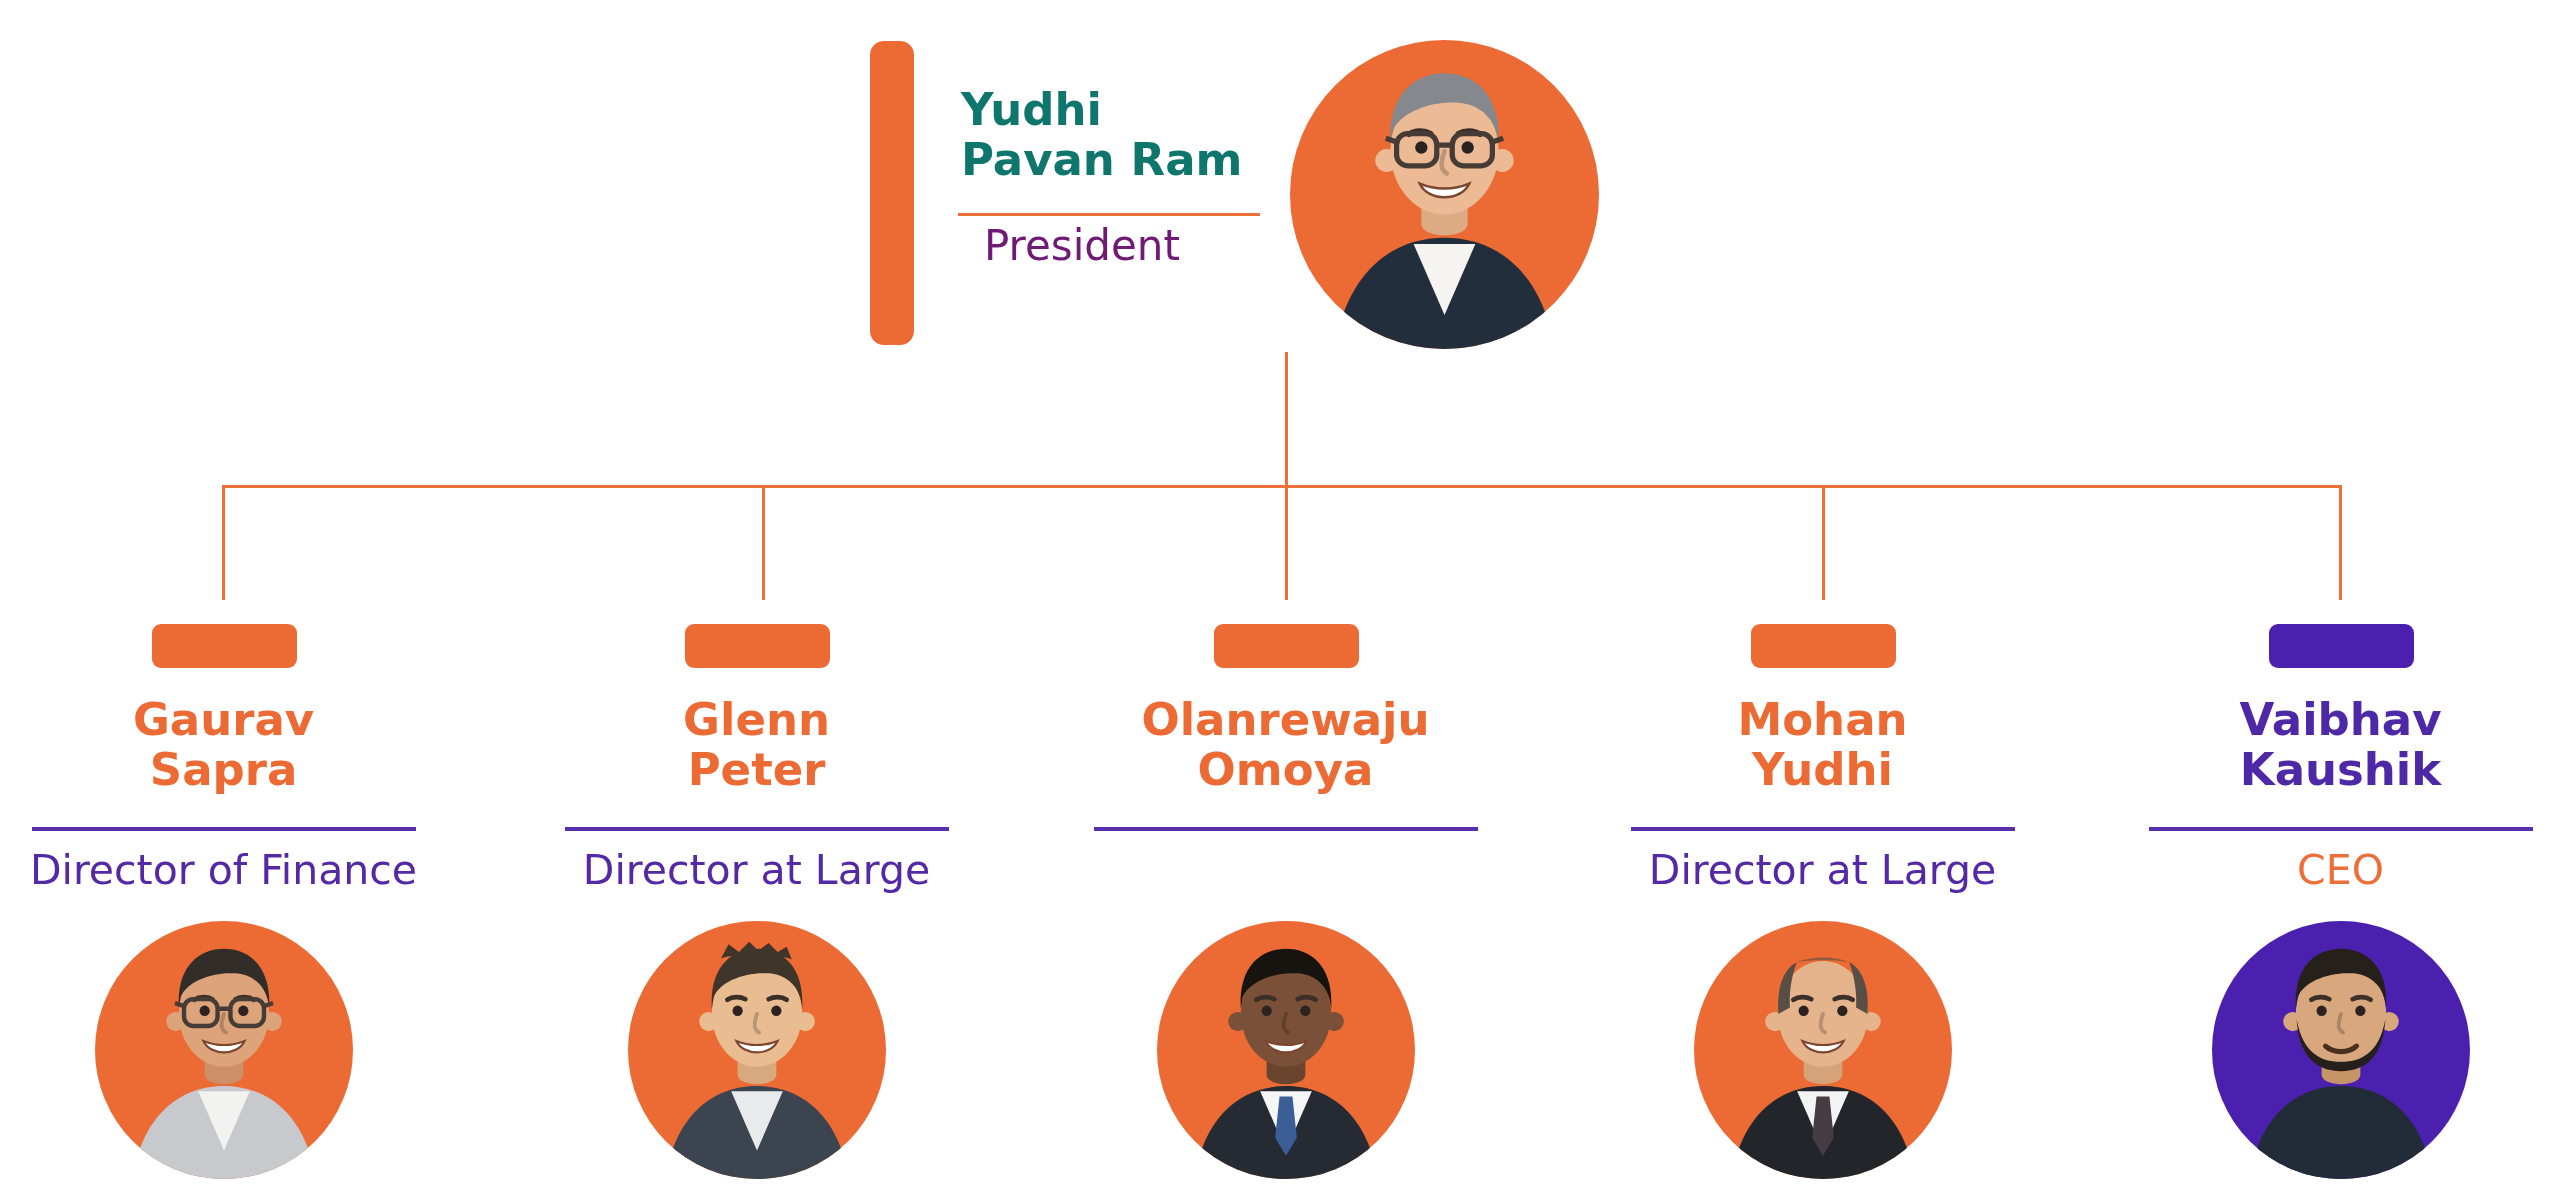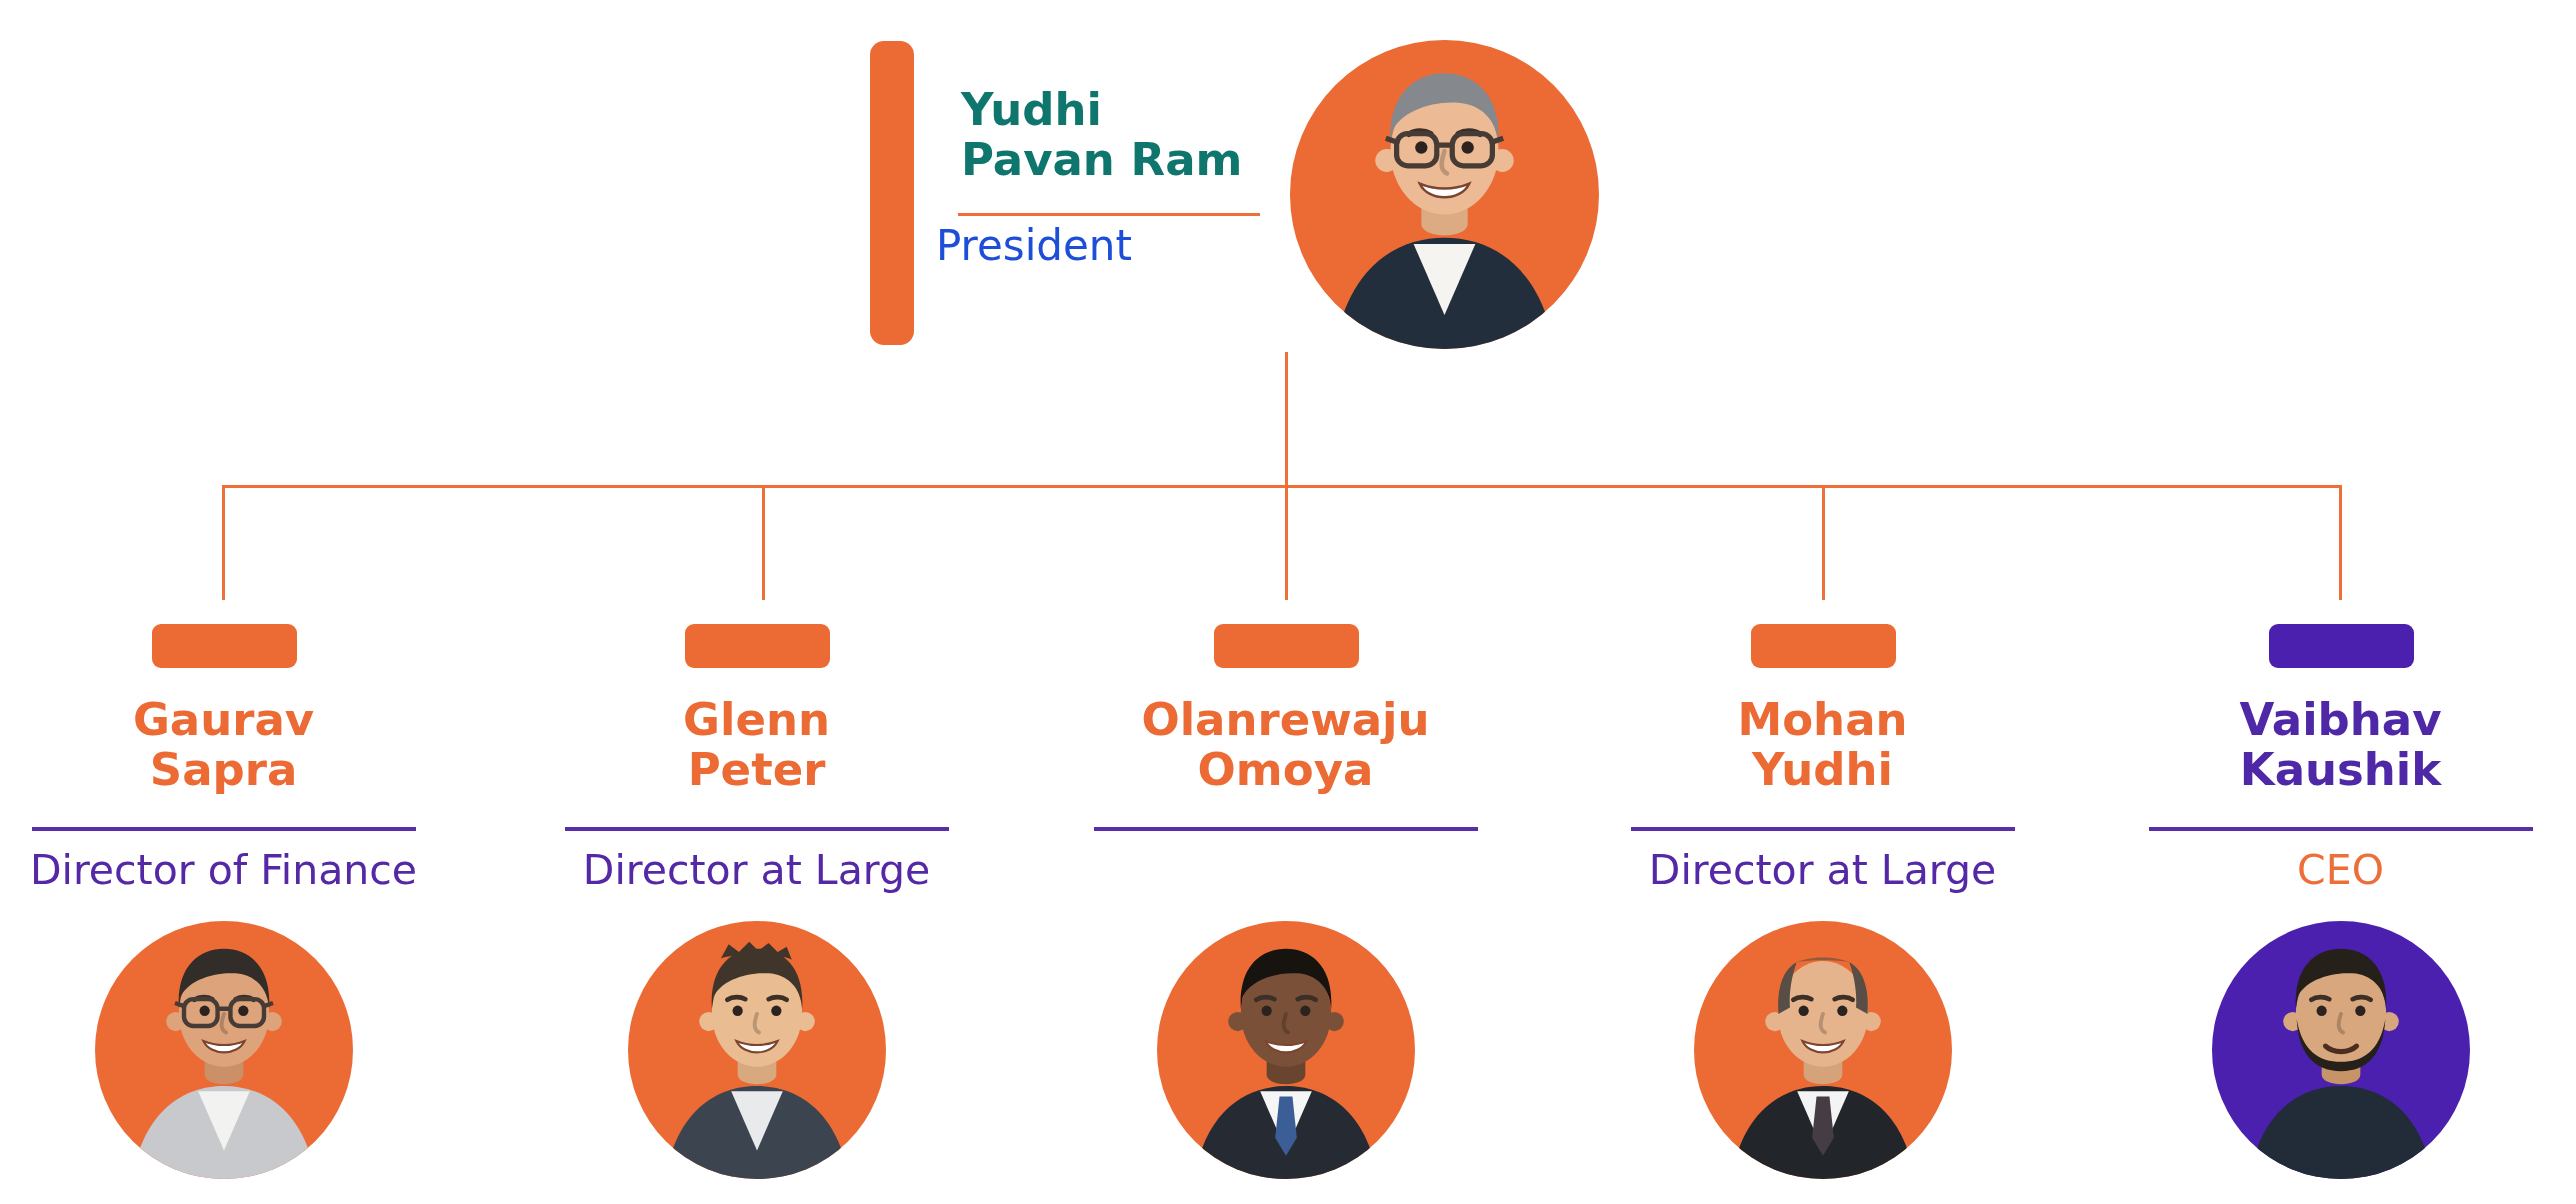--- a/index.html
+++ b/index.html
@@ -7,21 +7,21 @@
   #canvas{
     position:relative;width:2576px;height:1205px;background:#ffffff;overflow:hidden;
     font-family:"DejaVu Sans","Liberation Sans",sans-serif;
   }
   
   .hero-bar{position:absolute;left:870px;top:41px;width:44px;height:304px;
     background:#EC6A33;border-radius:14px;}
   .hero-name{position:absolute;left:961px;top:85px;font-size:45px;font-weight:bold;
     line-height:50px;color:#0f766e;white-space:nowrap;}
   .hero-rule{position:absolute;left:958px;top:213px;width:302px;height:3px;background:#ED7039;}
-  .hero-title{position:absolute;left:936px;top:220px;font-size:42px;line-height:52px;color:#1d4ed8;text-align:right;}
+  .hero-title{position:absolute;left:984px;top:220px;font-size:42px;line-height:52px;color:#701a75;text-align:right;}
   .photo-circle{border-radius:50%;overflow:hidden;background:#EC6A33;}
   .photo-circle svg{display:block;width:100%;height:100%;}
   .hero-photo{position:absolute;left:1290px;top:40px;width:309px;height:309px;}
   
   .line{position:absolute;background:#ED7039;}
   .vline-hero{left:1285px;top:352px;width:3px;height:135px;}
   .hline{left:222px;top:485px;width:2120px;height:3px;}
   .stub{top:485px;width:3px;height:115px;}
   .stub.s1{left:222px;} .stub.s2{left:762px;} .stub.s3{left:1285px;}
   .stub.s4{left:1822px;} .stub.s5{left:2339px;}

